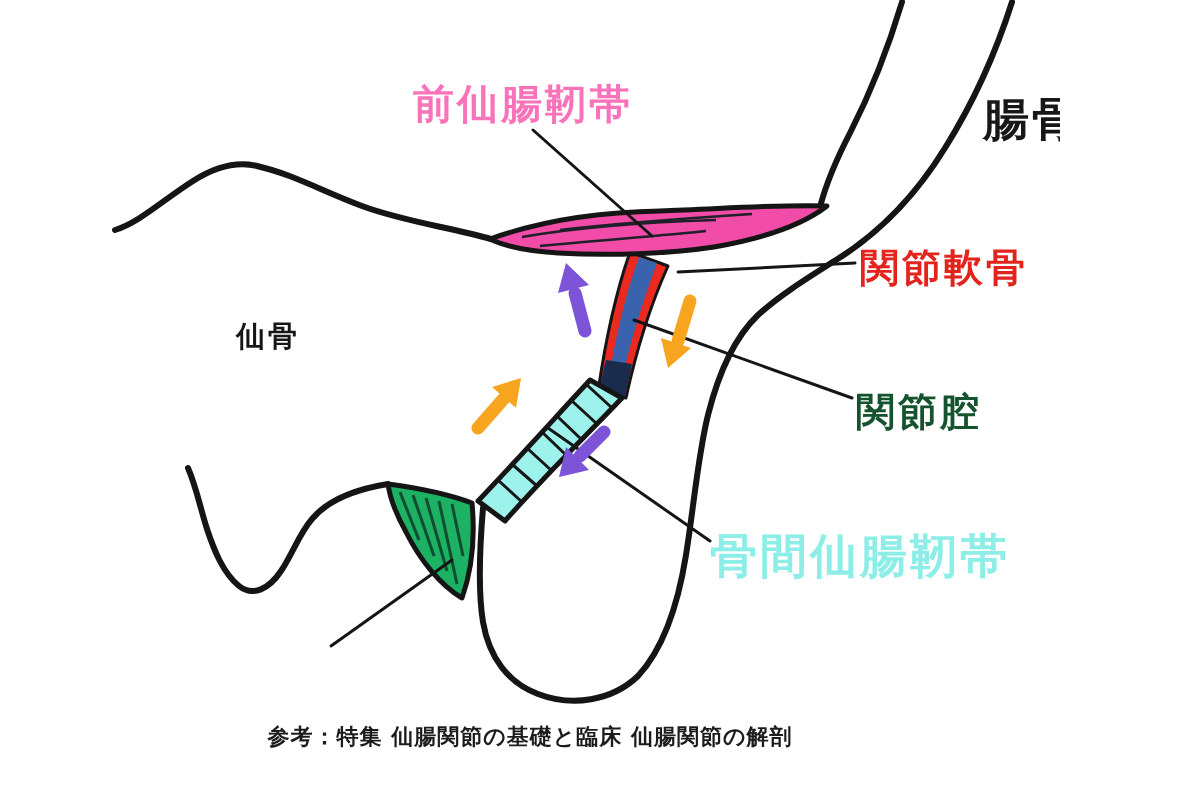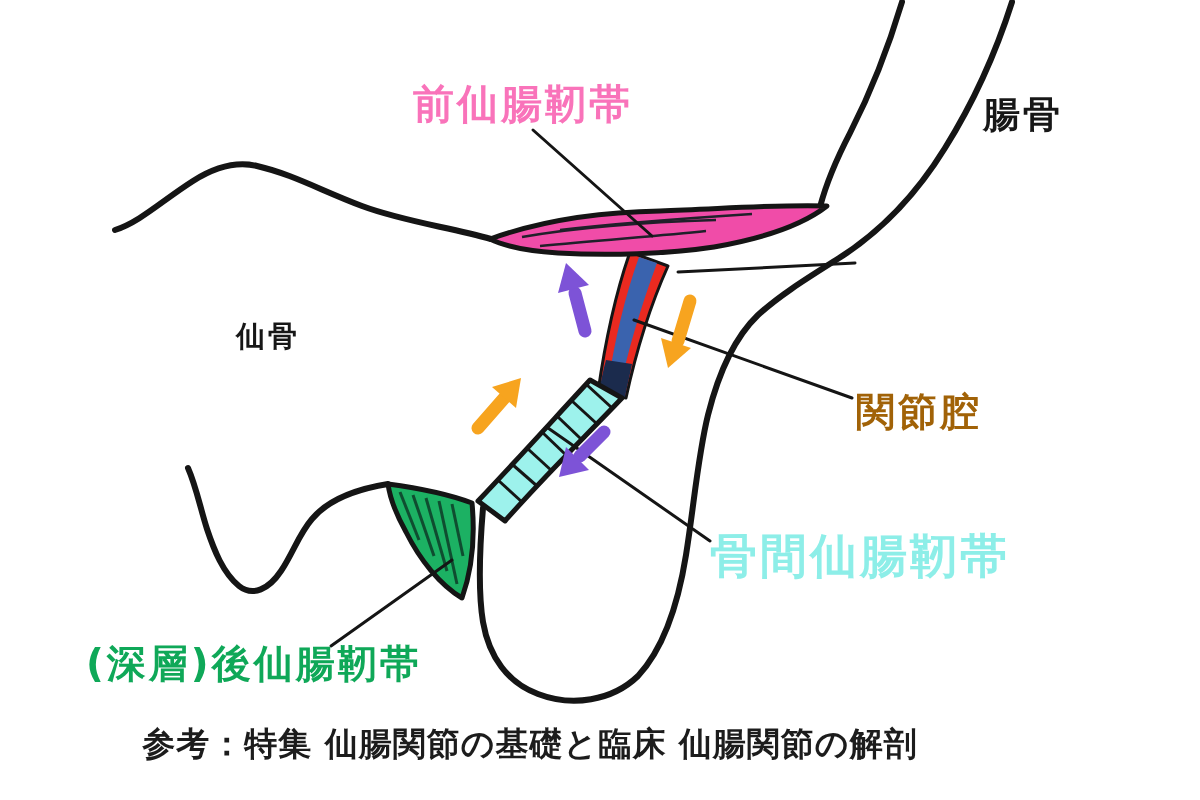--- a/index.html
+++ b/index.html
@@ -13,32 +13,32 @@
   }
   .stage svg { position: absolute; left: 0; top: 0; }
   .lbl {
     position: absolute;
     font-weight: bold;
     white-space: nowrap;
     letter-spacing: 3px;
     line-height: 1;
   }
   .lbl-anterior     { left: 413px; top: 84px;  font-size: 41px; color: #f973ba; }
-  .lbl-ilium        { left: 983px; top: 96px;  font-size: 37px; color: #171717; }
+  .lbl-ilium        { left: 983px; top: 96px;  font-size: 46px; color: #171717; }
   .lbl-cartilage    { left: 860px; top: 248px; font-size: 39px; color: #e3241d; }
   .lbl-sacrum       { left: 236px; top: 322px; font-size: 29px; color: #171717; }
-  .lbl-cavity       { left: 856px; top: 392px; font-size: 39px; color: #a16207; }
+  .lbl-cavity       { left: 856px; top: 392px; font-size: 39px; color: #14532d; }
   .lbl-interosseous { left: 710px; top: 532px; font-size: 47px; color: #8deee8; }
   .lbl-posterior    { left: 86px;  top: 644px; font-size: 39px; color: #0fa858; }
   .caption {
     position: absolute;
     left: 0; right: 0;
     top: 722px;
     text-align: center;
-    font-size: 33px;
+    font-size: 22px;
     font-weight: 600;
     color: #1c1c1c;
     letter-spacing: 1px;
   }
 </style>
 </head>
 <body>
 
 <div class="stage">
 
@@ -112,23 +112,23 @@
     <g>
       <line x1="604" y1="432" x2="580" y2="456" stroke-width="13" stroke-linecap="round" stroke="#7d53d7"></line>
       <polygon points="559,477 589,470 566,447" fill="#7d53d7"></polygon>
     </g>
   </svg>
 
   <div class="lbl lbl-anterior">前仙腸靭帯</div>
 
   <div class="lbl lbl-ilium">腸骨</div>
 
+  <div class="lbl lbl-cartilage">関節軟骨</div>
 
   <div class="lbl lbl-sacrum">仙骨</div>
 
   <div class="lbl lbl-cavity">関節腔</div>
 
   <div class="lbl lbl-interosseous">骨間仙腸靭帯</div>
 
-  <div class="lbl lbl-posterior">(深層)後仙腸靭帯</div>
 
   <div class="caption">参考：特集 仙腸関節の基礎と臨床 仙腸関節の解剖</div>
 </div>
 
 </body></html>

